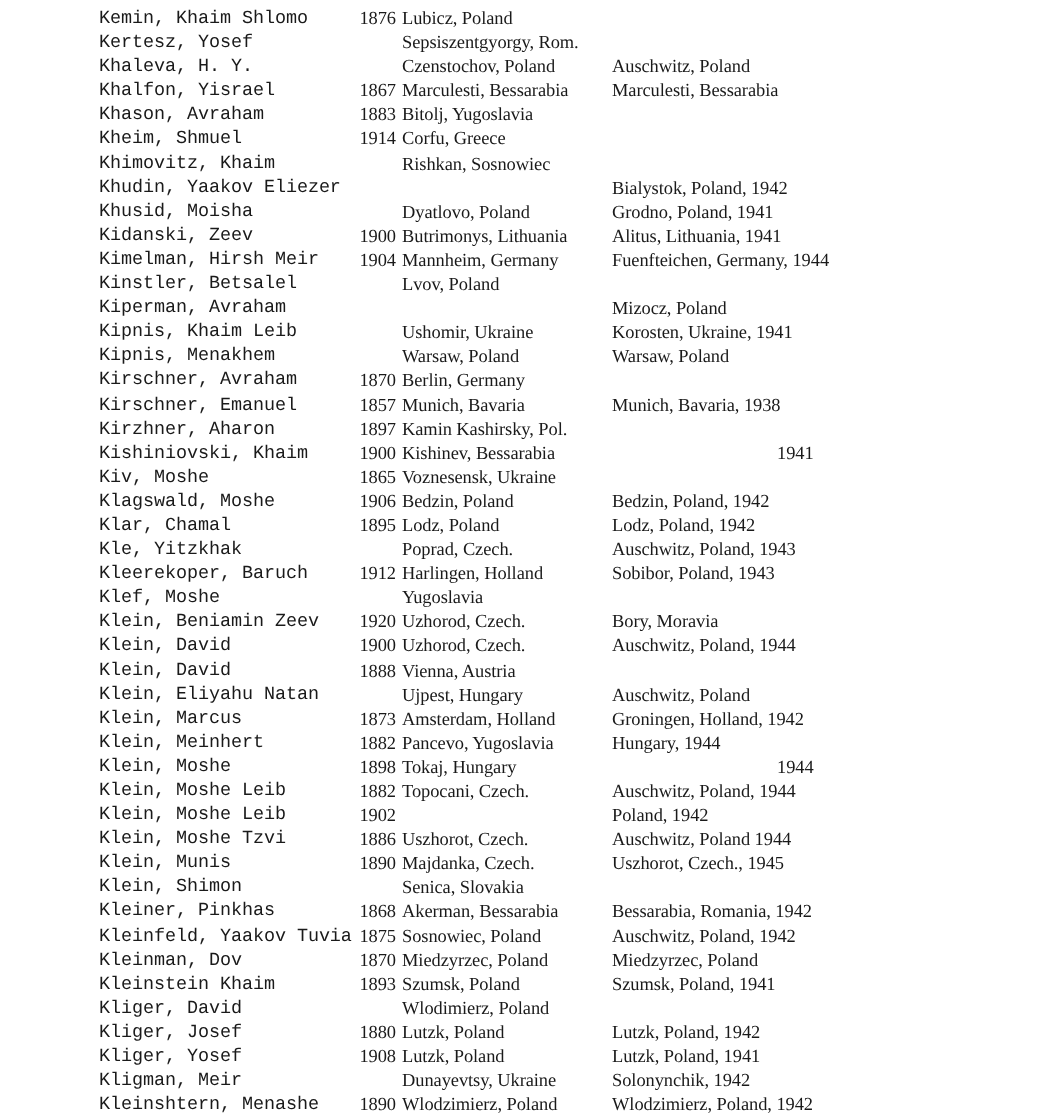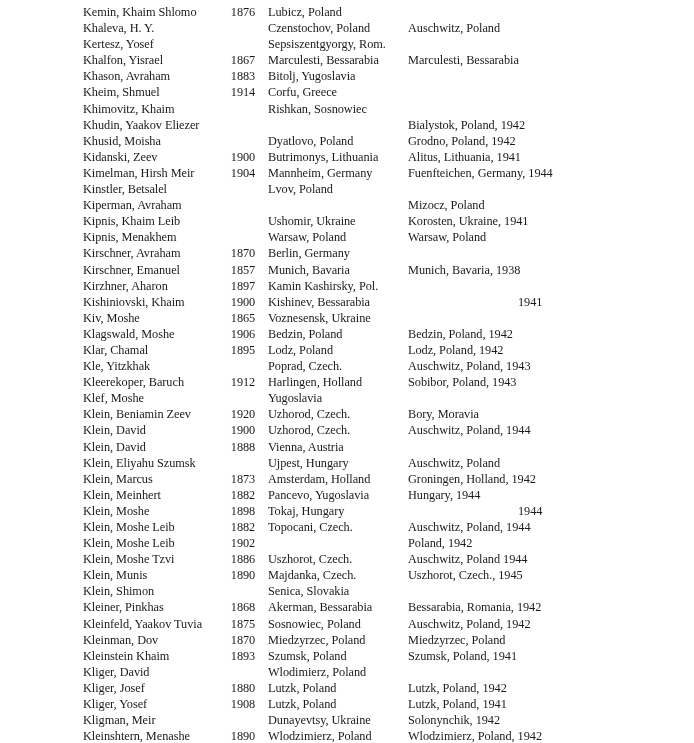--- a/index.html
+++ b/index.html
@@ -41,27 +41,28 @@
     line-height: 16.1px;
     white-space: nowrap;
     overflow: visible;
     vertical-align: top;
     padding: 0;
     letter-spacing: -0.05px;
   }
 
   .col-name {
     width: 222px;
-    padding-left: 83px;
+    padding-left: 66px;
     box-sizing: border-box;
+    font-family: Liberation Mono, monospace;
   }
 
   .col-year {
     width: 42px;
-    text-align: center;
+    text-align: right;
   }
 
   .col-birthplace {
     width: 141px;
     padding-left: 4px;
     box-sizing: border-box;
     margin-left: 26px;
   }
 
   .col-fate {
@@ -82,30 +83,30 @@
 <div id="page">
   <table class="record-table">
     <tbody id="rows-body">
         <tr class="record-row">
           <td class="cell col-name">Kemin, Khaim Shlomo</td>
           <td class="cell col-year">1876</td>
           <td class="cell col-birthplace">Lubicz, Poland</td>
           <td class="cell col-fate"></td>
         </tr>
         <tr class="record-row">
+          <td class="cell col-name">Kertesz, Yosef</td>
+          <td class="cell col-year"></td>
+          <td class="cell col-birthplace">Sepsiszentgyorgy, Rom.</td>
+          <td class="cell col-fate"></td>
+        </tr>
+        <tr class="record-row">
           <td class="cell col-name">Khaleva, H. Y.</td>
           <td class="cell col-year"></td>
           <td class="cell col-birthplace">Czenstochov, Poland</td>
           <td class="cell col-fate">Auschwitz, Poland</td>
-        </tr>
-        <tr class="record-row">
-          <td class="cell col-name">Kertesz, Yosef</td>
-          <td class="cell col-year"></td>
-          <td class="cell col-birthplace">Sepsiszentgyorgy, Rom.</td>
-          <td class="cell col-fate"></td>
         </tr>
         <tr class="record-row">
           <td class="cell col-name">Khalfon, Yisrael</td>
           <td class="cell col-year">1867</td>
           <td class="cell col-birthplace">Marculesti, Bessarabia</td>
           <td class="cell col-fate">Marculesti, Bessarabia</td>
         </tr>
         <tr class="record-row">
           <td class="cell col-name">Khason, Avraham</td>
           <td class="cell col-year">1883</td>
@@ -127,21 +128,21 @@
         <tr class="record-row">
           <td class="cell col-name">Khudin, Yaakov Eliezer</td>
           <td class="cell col-year"></td>
           <td class="cell col-birthplace"></td>
           <td class="cell col-fate">Bialystok, Poland, 1942</td>
         </tr>
         <tr class="record-row">
           <td class="cell col-name">Khusid, Moisha</td>
           <td class="cell col-year"></td>
           <td class="cell col-birthplace">Dyatlovo, Poland</td>
-          <td class="cell col-fate">Grodno, Poland, 1942</td>
+          <td class="cell col-fate">Grodno, Poland, 1941</td>
         </tr>
         <tr class="record-row">
           <td class="cell col-name">Kidanski, Zeev</td>
           <td class="cell col-year">1900</td>
           <td class="cell col-birthplace">Butrimonys, Lithuania</td>
           <td class="cell col-fate">Alitus, Lithuania, 1941</td>
         </tr>
         <tr class="record-row">
           <td class="cell col-name">Kimelman, Hirsh Meir</td>
           <td class="cell col-year">1904</td>
@@ -244,21 +245,21 @@
           <td class="cell col-birthplace">Uzhorod, Czech.</td>
           <td class="cell col-fate">Auschwitz, Poland, 1944</td>
         </tr>
         <tr class="record-row">
           <td class="cell col-name">Klein, David</td>
           <td class="cell col-year">1888</td>
           <td class="cell col-birthplace">Vienna, Austria</td>
           <td class="cell col-fate"></td>
         </tr>
         <tr class="record-row">
-          <td class="cell col-name">Klein, Eliyahu Szumsk</td>
+          <td class="cell col-name">Klein, Eliyahu Natan</td>
           <td class="cell col-year"></td>
           <td class="cell col-birthplace">Ujpest, Hungary</td>
           <td class="cell col-fate">Auschwitz, Poland</td>
         </tr>
         <tr class="record-row">
           <td class="cell col-name">Klein, Marcus</td>
           <td class="cell col-year">1873</td>
           <td class="cell col-birthplace">Amsterdam, Holland</td>
           <td class="cell col-fate">Groningen, Holland, 1942</td>
         </tr>

